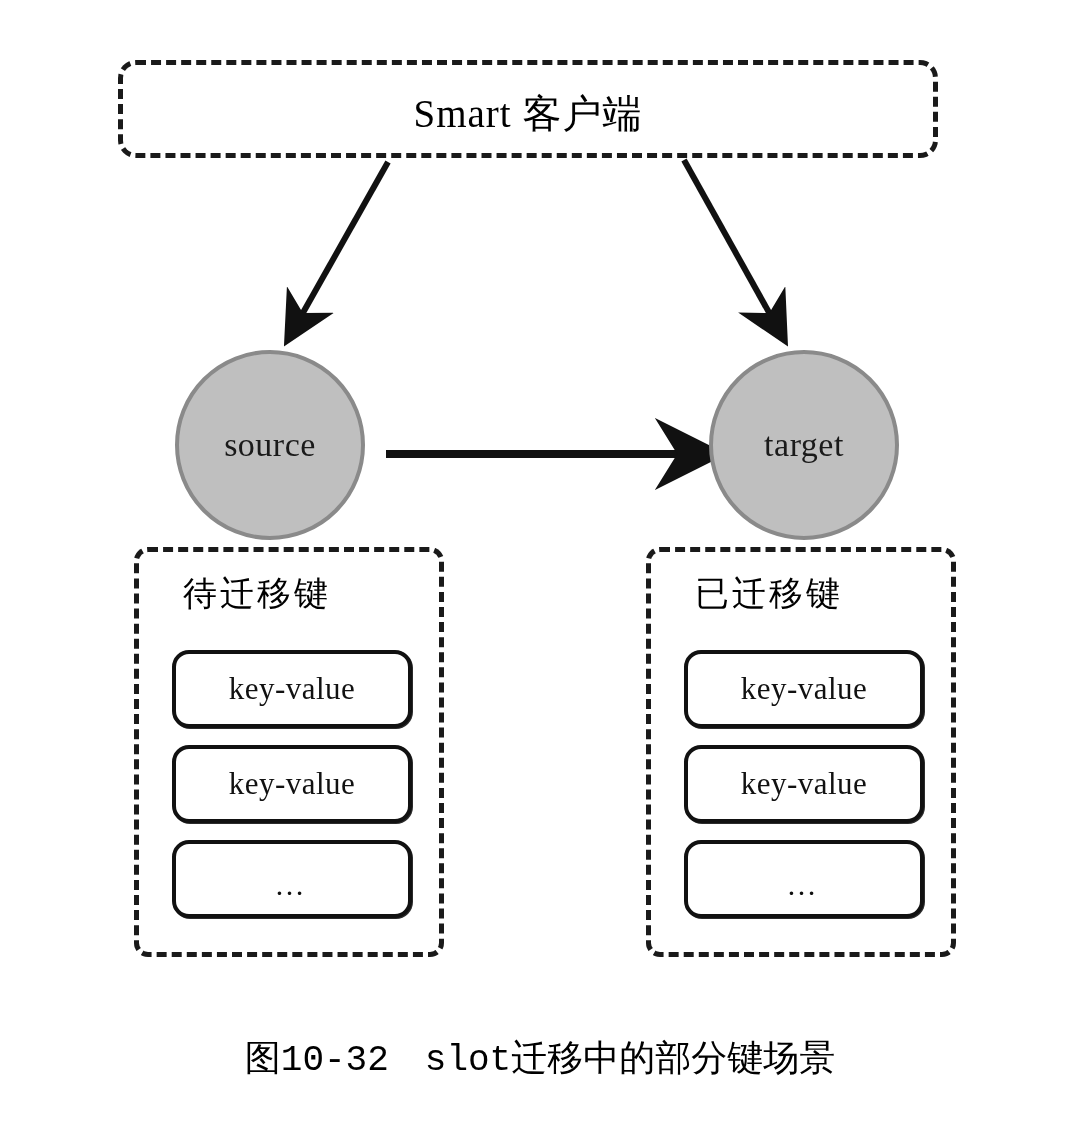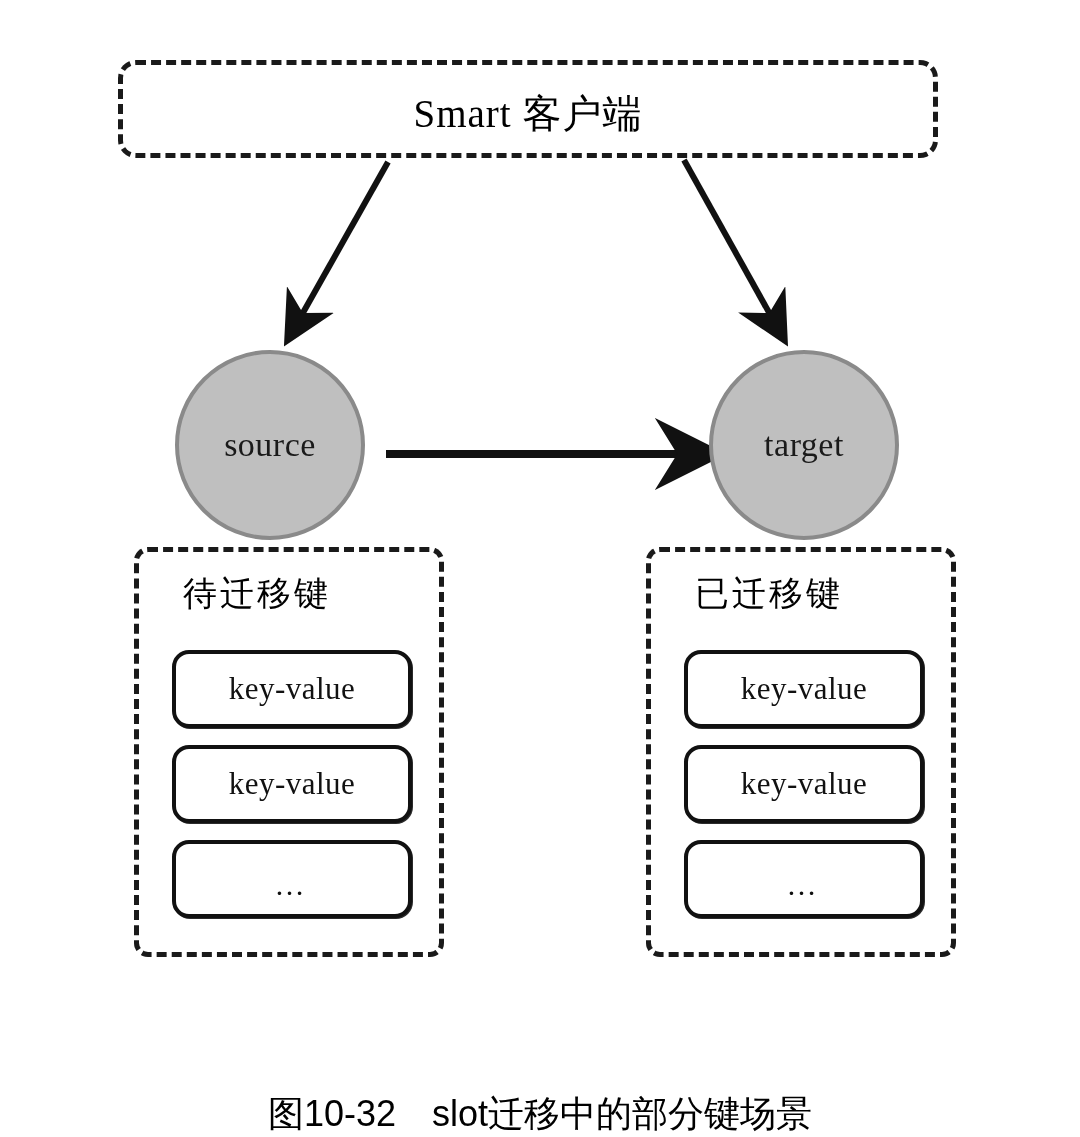--- a/index.html
+++ b/index.html
@@ -145,26 +145,26 @@
     font-size: 30px;
     letter-spacing: 5px;
     transform: translateY(6px);
   }
 
   
   #figure-caption {
     position: absolute;
     left: 0;
     right: 0;
-    top: 1092px;
+    top: 1039px;
     text-align: center;
     font-size: 36px;
     line-height: 44px;
     color: #000000;
-    font-family: Liberation Sans, sans-serif;
+    font-family: Liberation Mono, monospace;
     white-space: pre;
   }
 
   svg#connector-layer {
     position: absolute;
     left: 0;
     top: 0;
     width: 1080px;
     height: 1137px;
     pointer-events: none;

